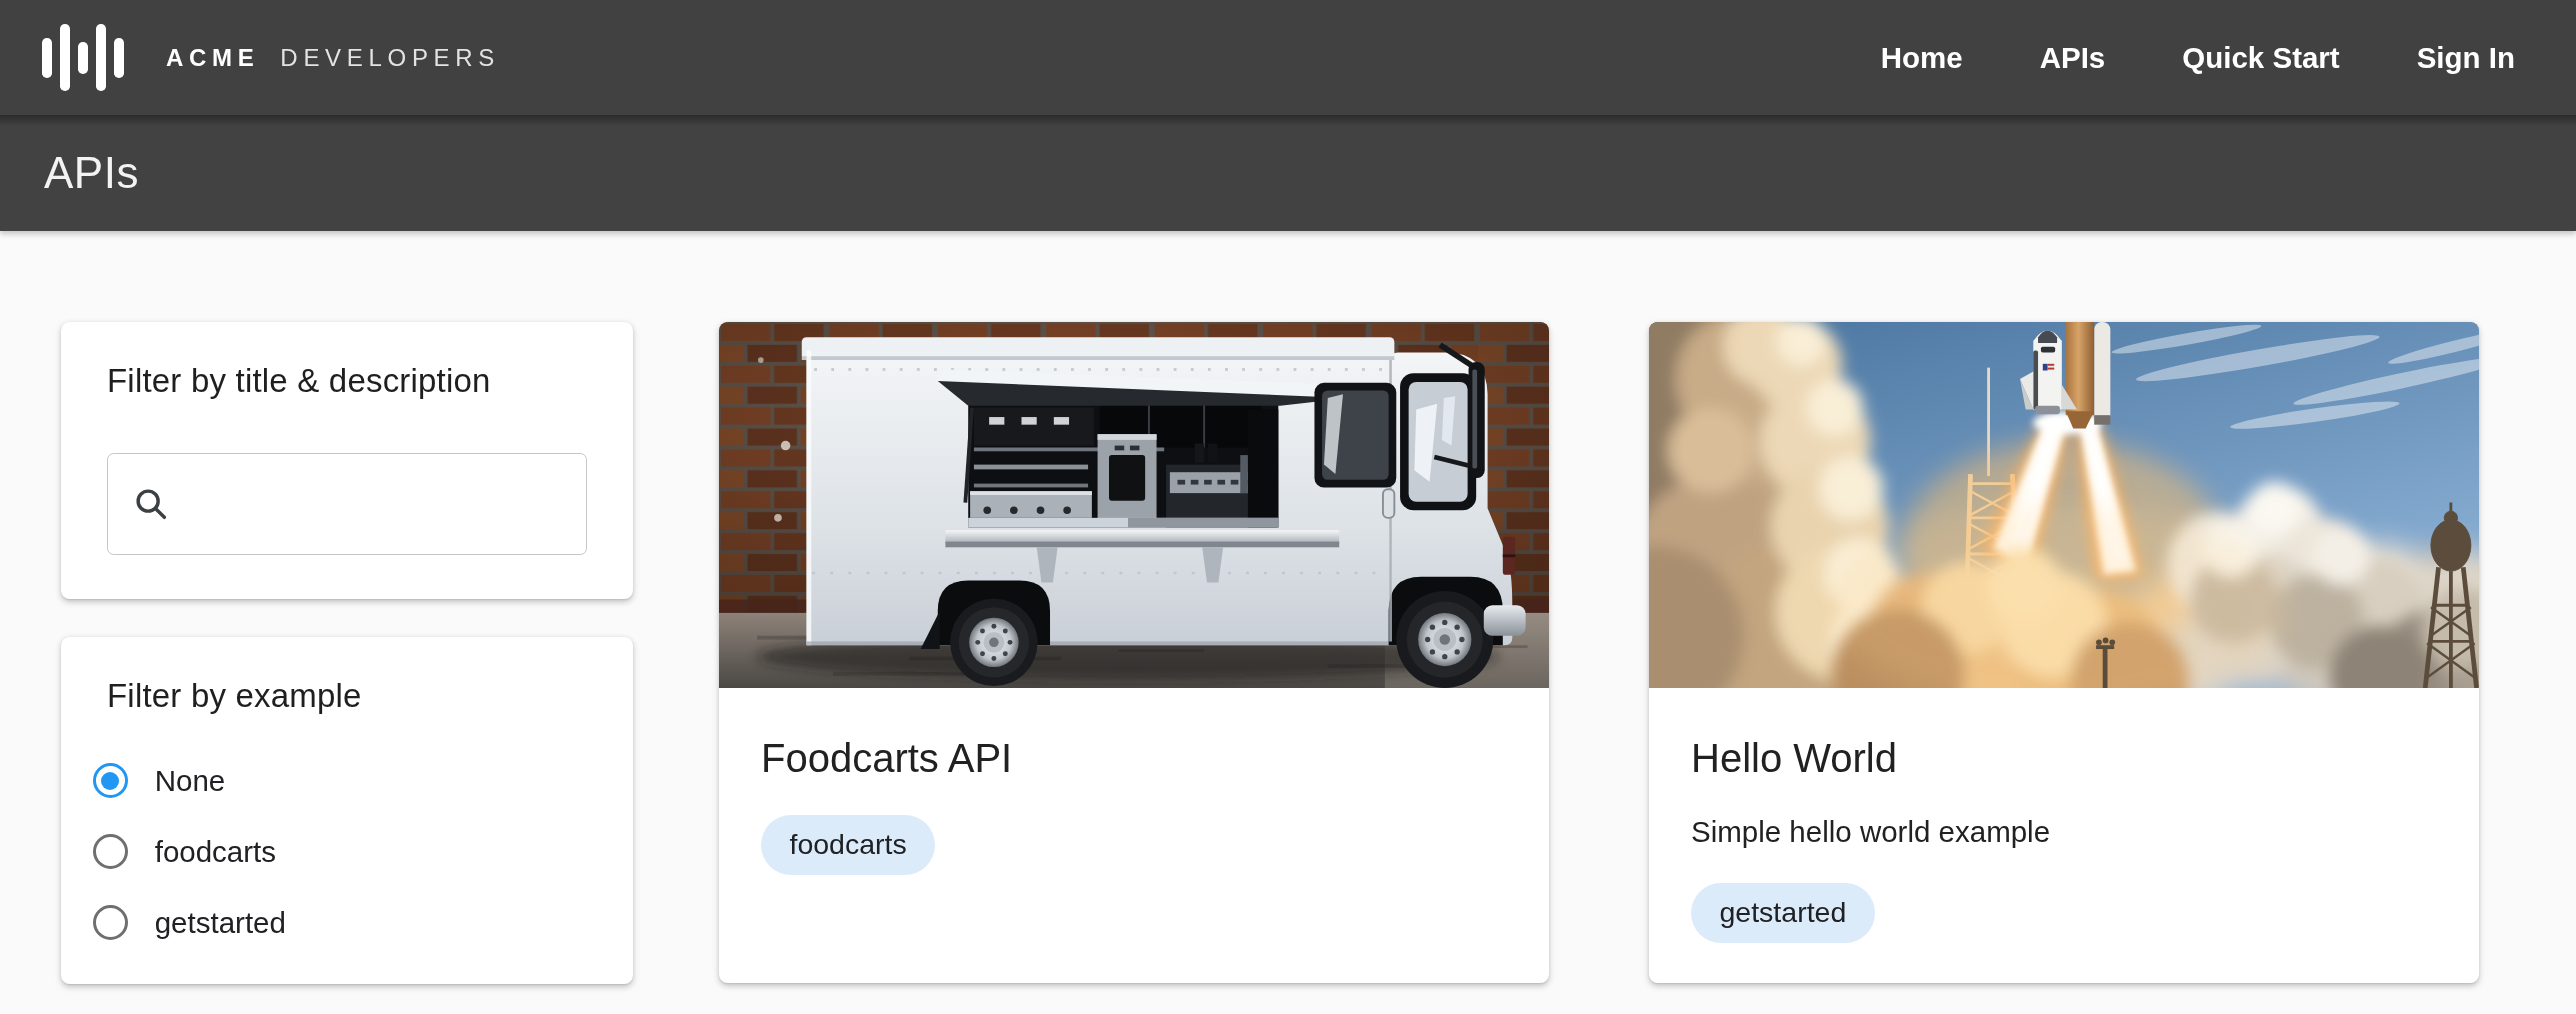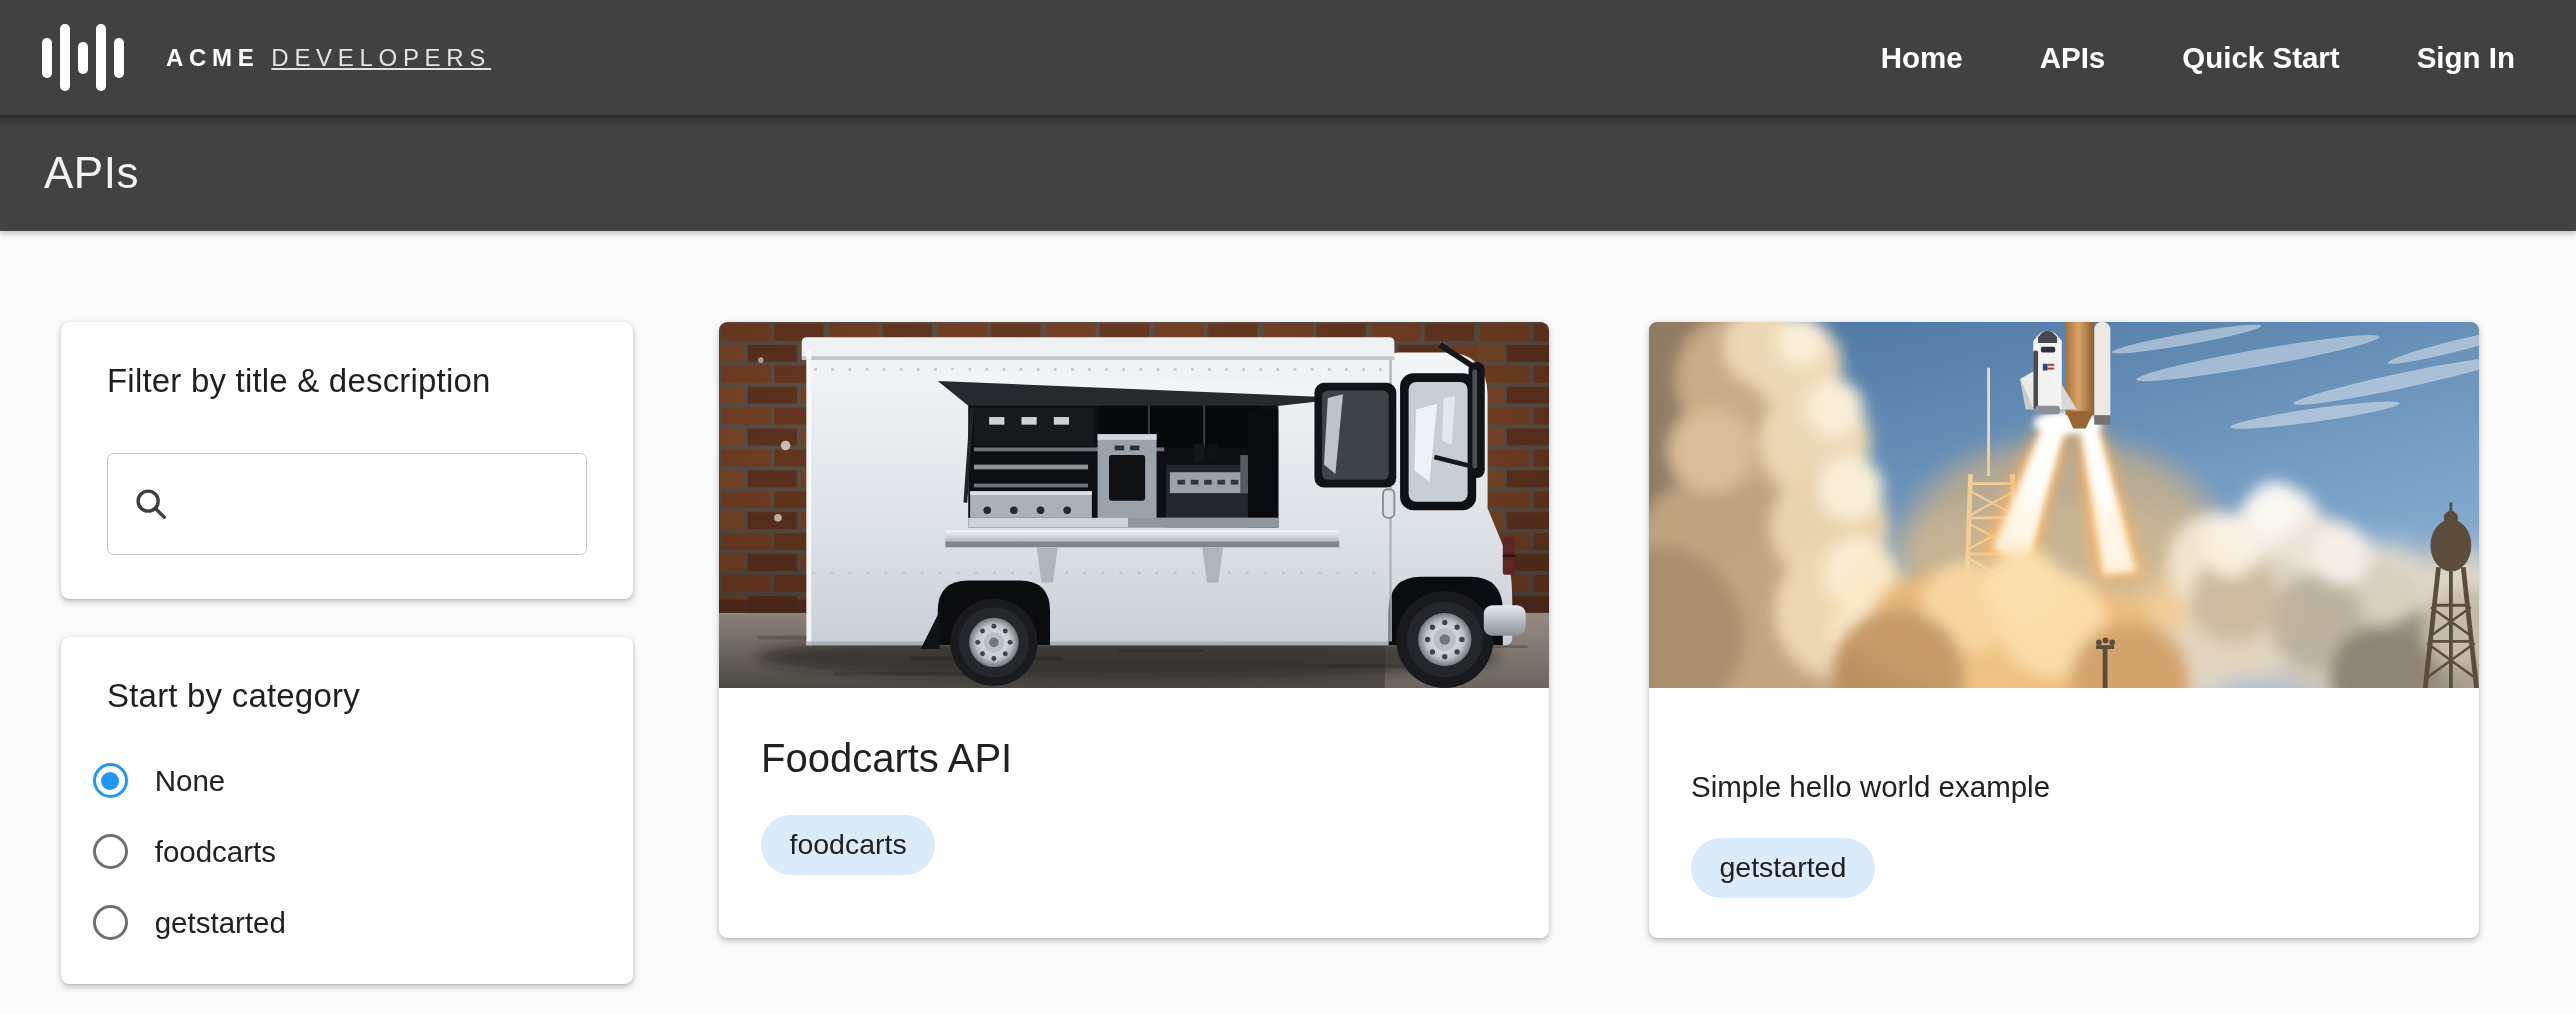--- a/index.html
+++ b/index.html
@@ -8,21 +8,21 @@
 
   
   .topnav { height:115px; background:#414141; display:flex; align-items:center;
     padding:0 61px 0 42px; position:relative; z-index:3; }
   .logo { display:flex; align-items:center; cursor:pointer; }
   .logo-bars { display:flex; align-items:center; gap:8.6px; margin-right:42px; }
   .logo-bars i { display:block; width:9.5px; border-radius:4.8px; background:#fff; }
   .lb1,.lb5 { height:40px; } .lb2,.lb4 { height:67px; } .lb3 { height:32px; }
   .logo-text { font-size:24px; letter-spacing:5.7px; color:#fff; white-space:nowrap; }
   .logo-text .acme { font-weight:700; }
-  .logo-text .devs { font-weight:400; color:#e3e3e3; margin-left:12px;text-decoration:underline; }
+  .logo-text .devs { font-weight:400; color:#e3e3e3; margin-left:21px; }
   .nav-links { margin-left:auto; display:flex; gap:53px; }
   .nav-links a { color:#fff; font-size:29.5px; font-weight:700; text-decoration:none;
     cursor:pointer; white-space:nowrap;margin-left:24px; }
 
   
   .pageheader { height:116px; background:#424242; display:flex; align-items:center;
     padding-left:44px; position:relative; z-index:2;
     box-shadow:0 2.9px 5.7px rgba(0,0,0,.22); }
   .pageheader::before { content:""; position:absolute; left:0; top:0; right:0; height:11.4px;
     background:linear-gradient(to bottom, rgba(0,0,0,.35), rgba(0,0,0,0)); }
@@ -99,21 +99,21 @@
       <div class="searchbox">
         <svg width="40" height="40" viewBox="0 0 42 42" fill="none">
           <circle cx="18" cy="18" r="10.5" stroke="#3c4043" stroke-width="3.6"></circle>
           <line x1="26" y1="26" x2="35" y2="35" stroke="#3c4043" stroke-width="3.6" stroke-linecap="round"></line>
         </svg>
         <input type="text" placeholder="" style="">
       </div>
     </section>
 
     <section class="card filter-card">
-      <h2>Start by category</h2>
+      <h2>Filter by example</h2>
       <div class="radio-group">
         <div class="radio-row">
           <span class="radio selected"></span>
           <span class="lbl">None</span>
         </div>
         <div class="radio-row">
           <span class="radio"></span>
           <span class="lbl">foodcarts</span>
         </div>
         <div class="radio-row">
@@ -481,20 +481,21 @@
               <rect x="470" y="340" width="19" height="4"></rect>
             <circle cx="473" cy="337" r="3"></circle>
               <circle cx="480" cy="335" r="3"></circle>
               <circle cx="487" cy="337" r="3"></circle>
           </g>
 
           <ellipse cx="430" cy="300" rx="240" ry="110" fill="#ffd089" opacity=".18" filter="url(#rb14)"></ellipse>
         </svg>
       </div>
       <div class="card-body">
+        <h3 class="card-title">Hello World</h3>
         <p class="card-desc">Simple hello world example</p>
         <span class="chip">getstarted</span>
       </div>
     </article>
 
   </section>
 </main>
 
 
 </body></html>

